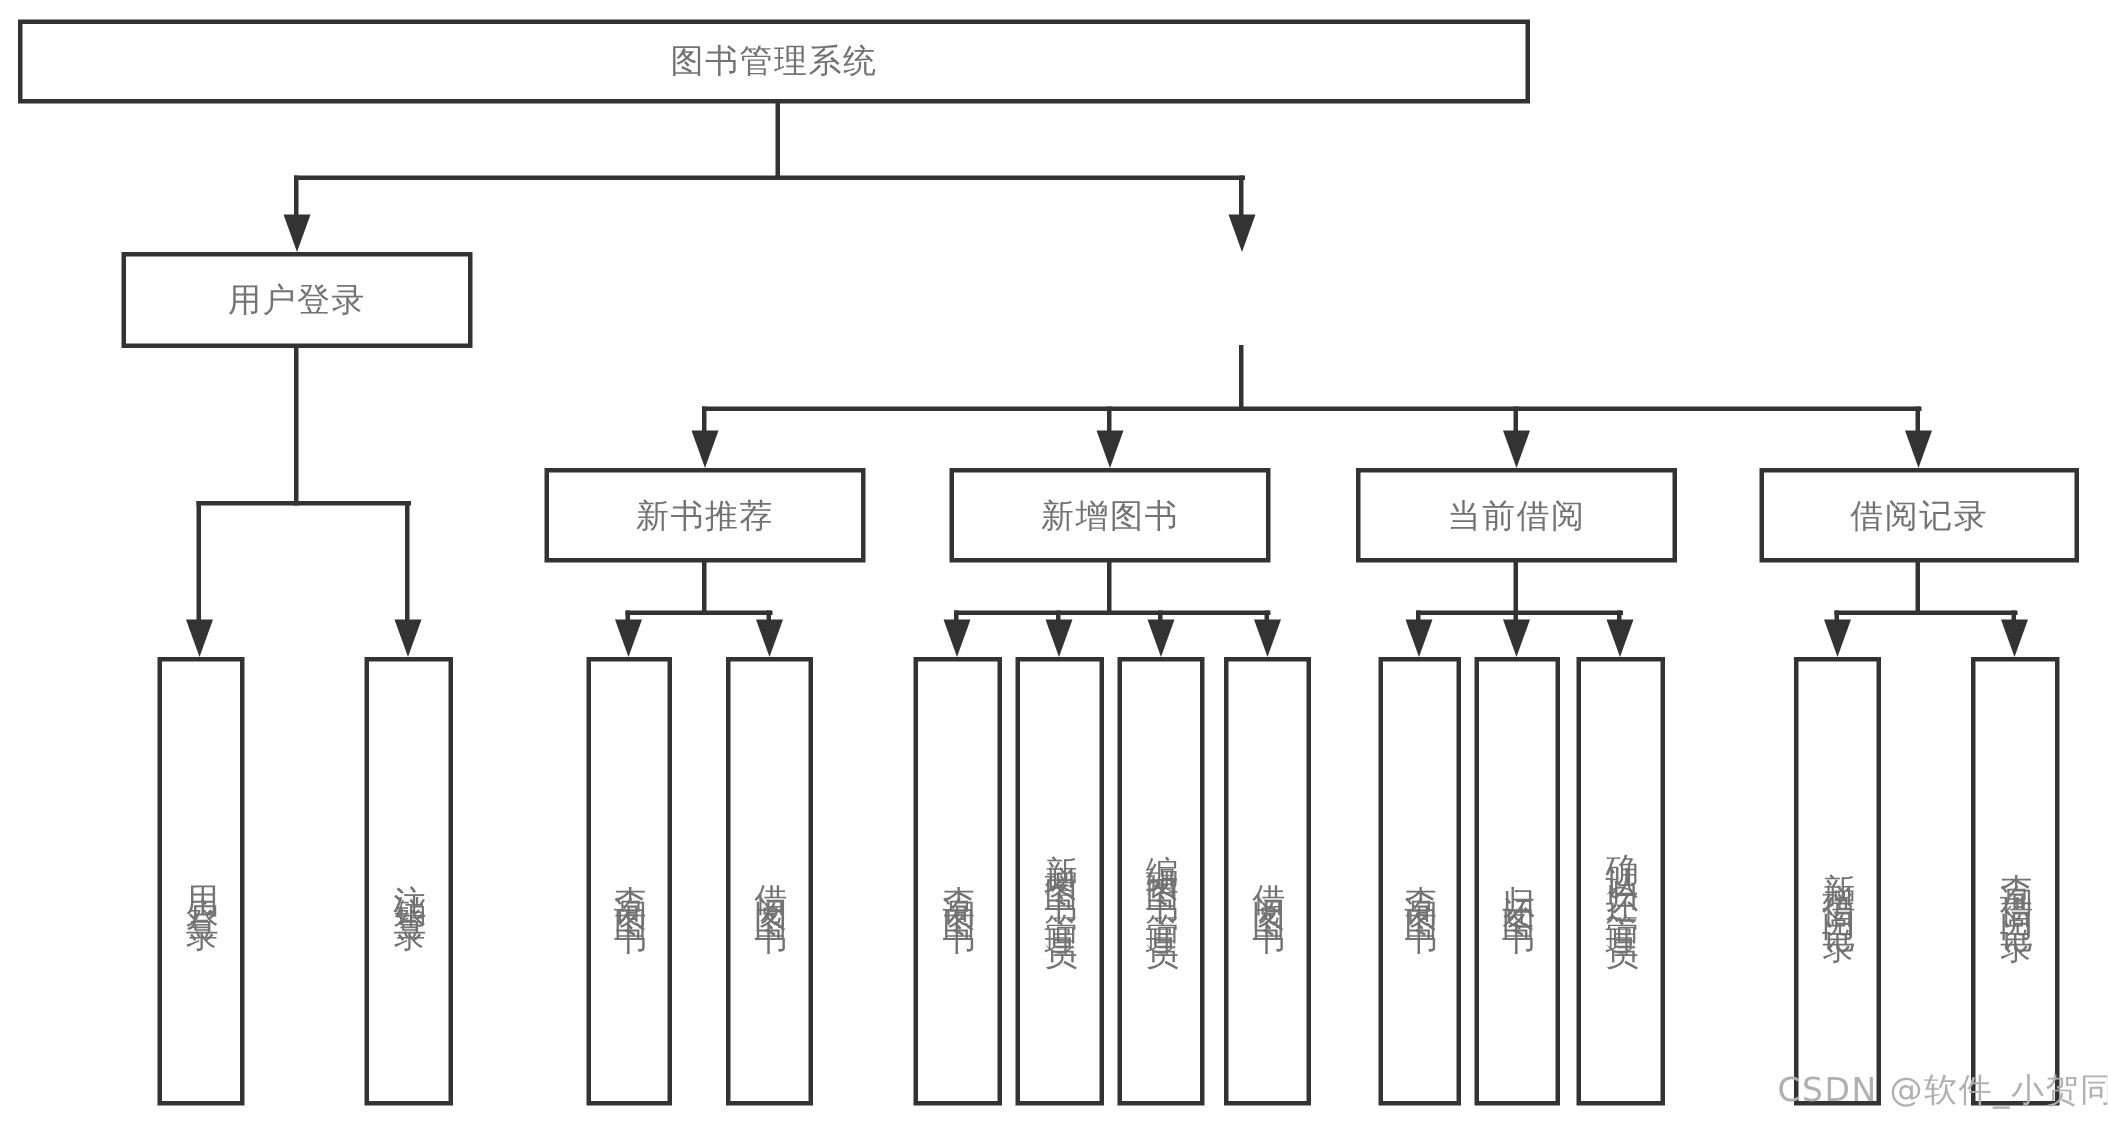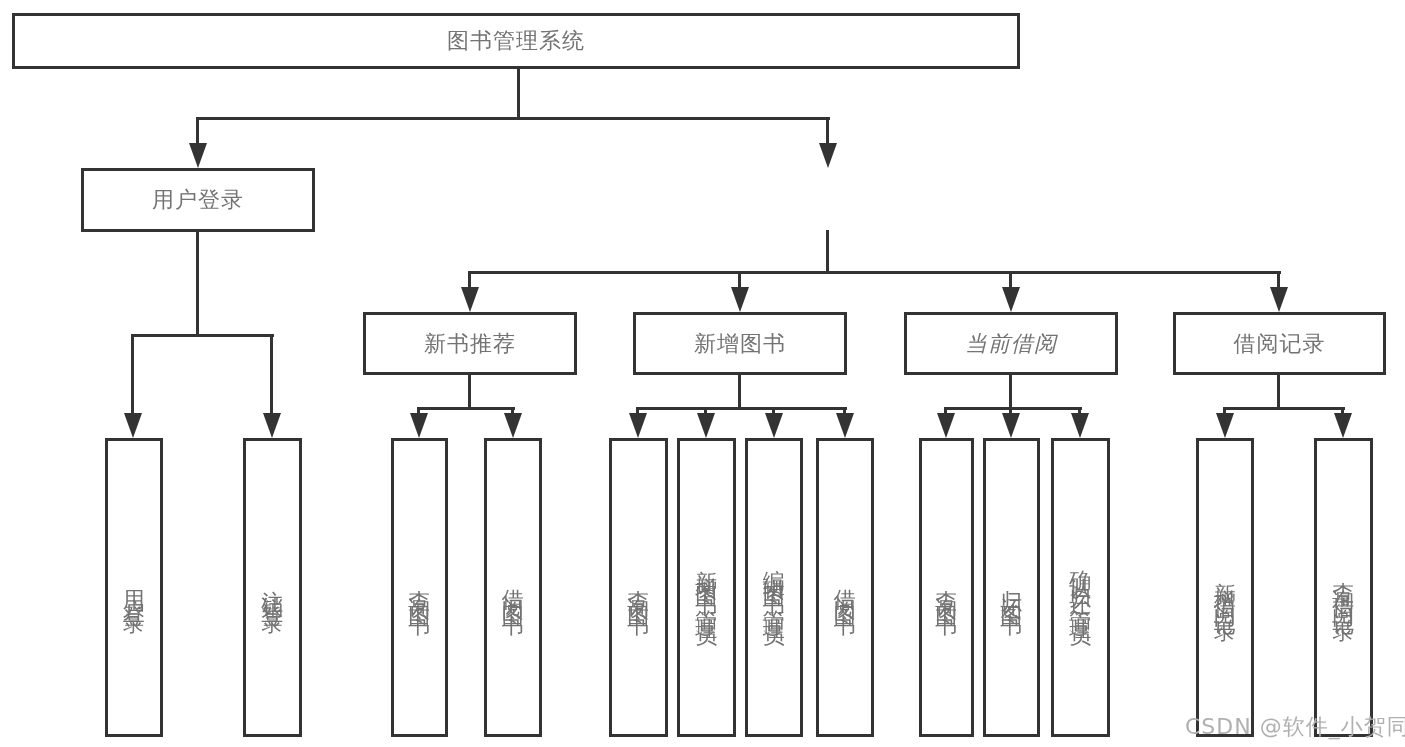--- a/index.html
+++ b/index.html
@@ -42,21 +42,21 @@
   <div class="node" style="left:81px;top:168px;width:234px;height:64px;">
     <span class="label">用户登录</span>
   </div>
 
   <div class="node" style="left:363px;top:312px;width:214px;height:63px;text-align:center;">
     <span class="label">新书推荐</span>
   </div>
   <div class="node" style="left:633px;top:312px;width:214px;height:63px;">
     <span class="label">新增图书</span>
   </div>
-  <div class="node" style="left:904px;top:312px;width:214px;height:63px;font-style:italic;">
+  <div class="node" style="left:904px;top:312px;width:214px;height:63px;">
     <span class="label">当前借阅</span>
   </div>
   <div class="node" style="left:1173px;top:312px;width:213px;height:63px;">
     <span class="label">借阅记录</span>
   </div>
 
   <div class="node leaf" style="left:105px;top:438px;width:58px;height:299px;">
     <span class="label">用户登录</span>
   </div>
   <div class="node leaf" style="left:243px;top:438px;width:59px;height:299px;">

